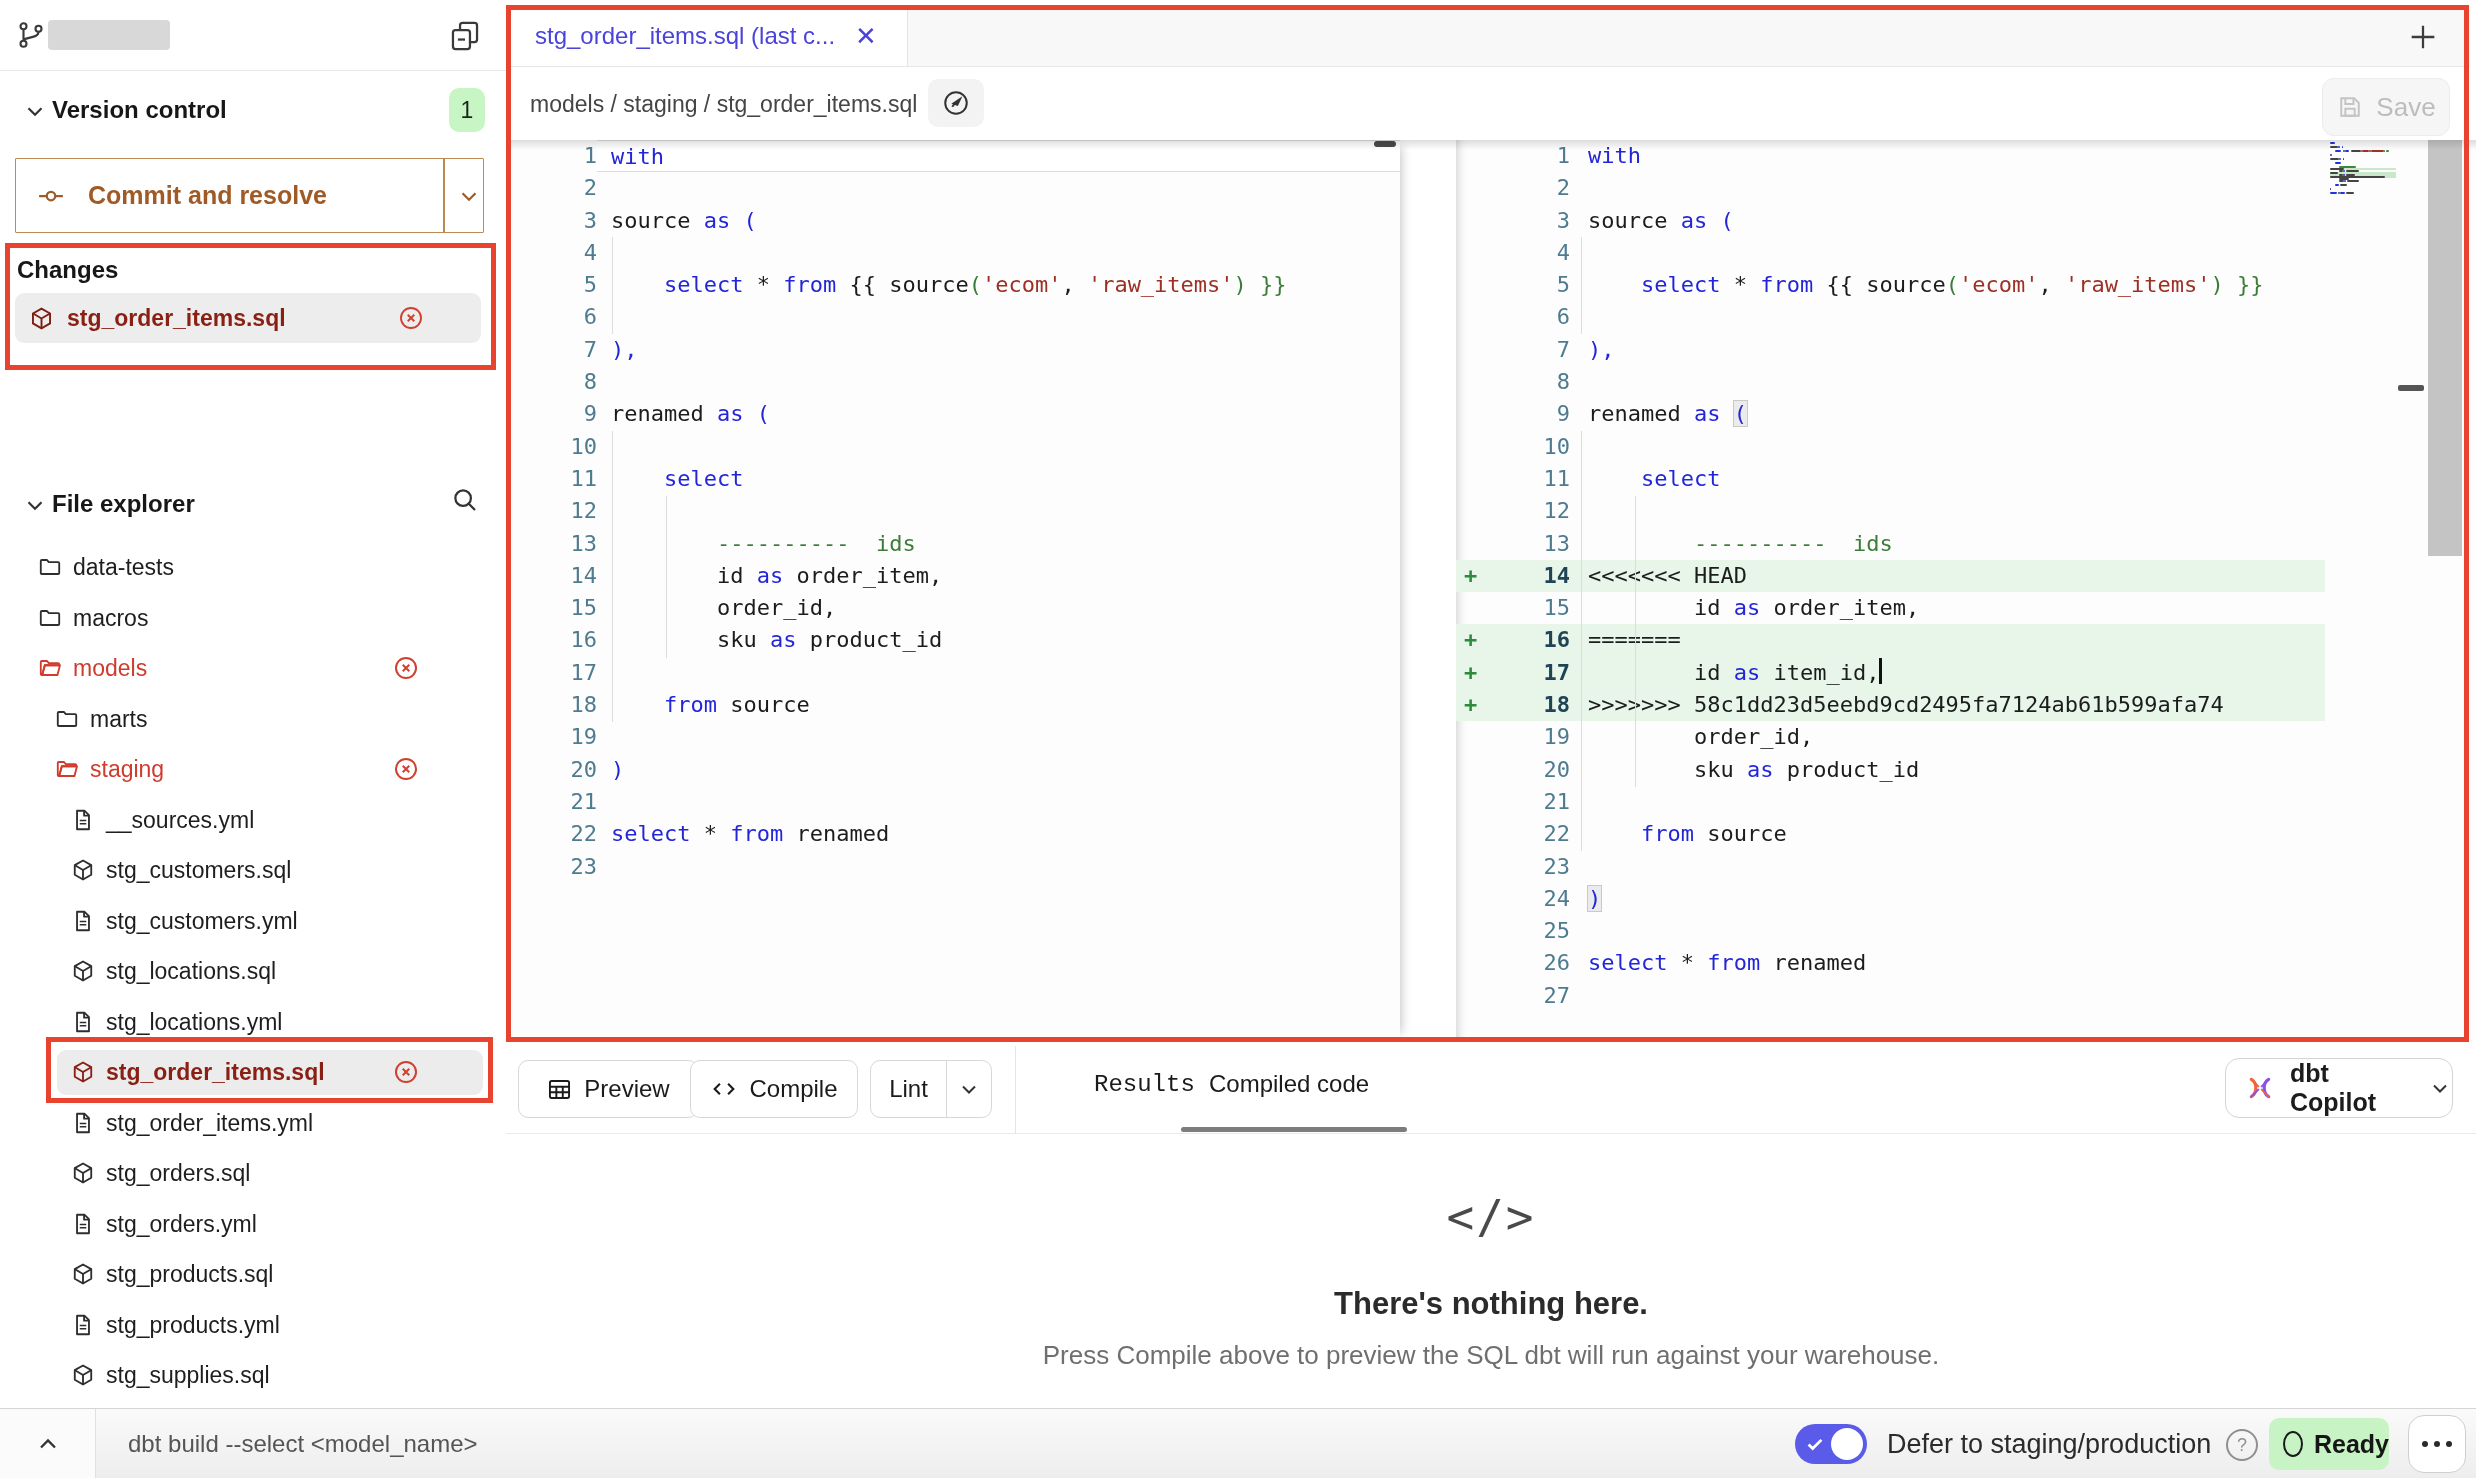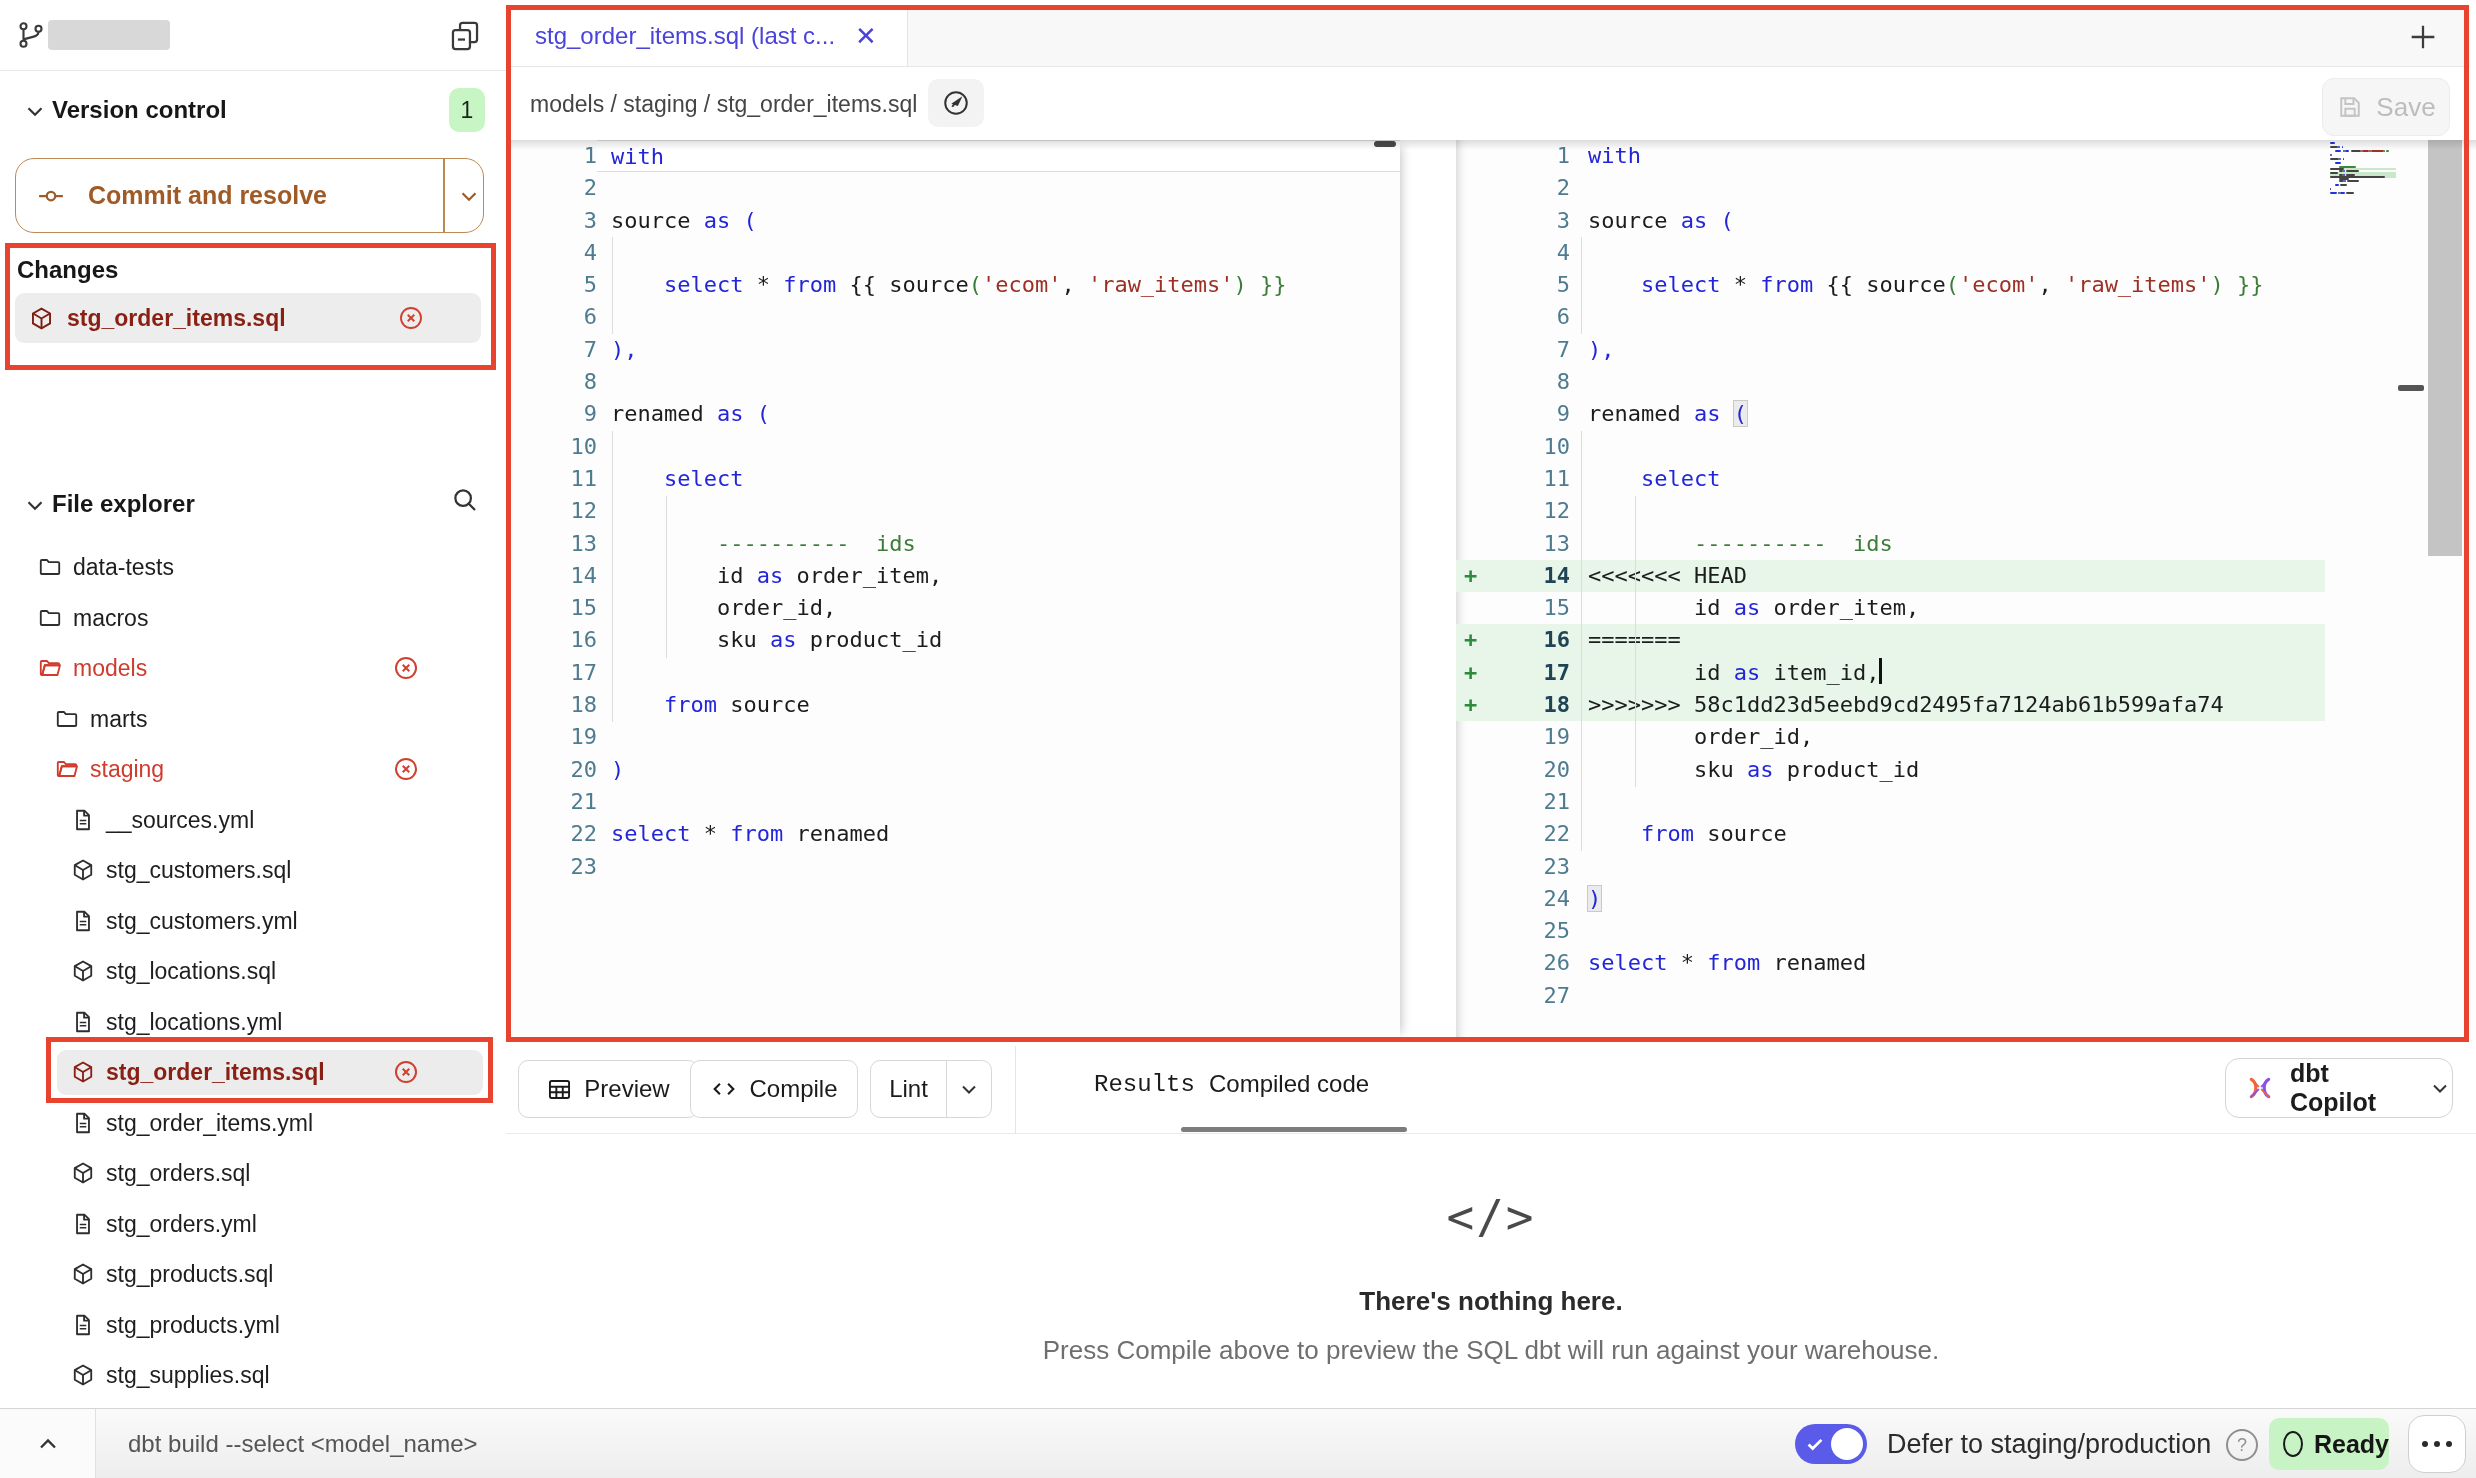--- a/index.html
+++ b/index.html
@@ -11,21 +11,21 @@
   
   #sidebar{position:absolute;left:0;top:0;width:506px;height:1408px;background:#fff;}
   .sb-divider{position:absolute;left:0;width:506px;height:1px;background:#e8e8e8;}
   #branch-pill{position:absolute;left:48px;top:20px;width:122px;height:30px;background:#d8d8d8;border-radius:4px;}
   .icon-btn{color:#3a3a3a;}
   .sec-chevron{position:absolute;left:22px;color:#333;}
   .sec-title{position:absolute;left:52px;font-size:24px;font-weight:700;color:#171717;}
   #vc-badge{position:absolute;left:449px;top:88px;width:36px;height:44px;background:#c8f5c4;border-radius:10px;
             display:flex;align-items:center;justify-content:center;font-size:23px;color:#17261a;}
   #commit-btn{position:absolute;left:15px;top:158px;width:467px;height:73px;border:1.6px solid #bd8a55;
-              border-radius:19px;background:#fff;display:flex;align-items:center;}
+              border-radius:1px;background:#fff;display:flex;align-items:center;}
   #commit-btn .clab{font-size:25px;font-weight:600;color:#a05a26;margin-left:22px;}
   #commit-btn .cicon{margin-left:20px;color:#a05a26;}
   #commit-split{position:absolute;left:427px;top:0;bottom:0;width:1.6px;background:#bd8a55;}
   #commit-chev{position:absolute;left:440px;top:24px;color:#a05a26;}
   #changes-label{position:absolute;left:17px;top:256px;font-size:24px;font-weight:700;color:#171717;}
   #change-item{position:absolute;left:15px;top:293px;width:466px;height:50px;background:#ededed;border-radius:9px;}
   #change-item .ci-icon{position:absolute;left:13px;top:12px;color:#7e1d10;}
   #change-item .ci-label{position:absolute;left:52px;top:50%;transform:translateY(-50%);
                          font-size:23px;font-weight:600;color:#8a1f14;}
   #change-item .ci-x{position:absolute;left:382px;top:11px;color:#d0402e;}
@@ -101,21 +101,21 @@
   #tab-compiled{left:703px;}
   #tab-underline{position:absolute;left:675px;top:87px;width:226px;height:5px;background:#7d7d7d;border-radius:3px;}
   #panel-hdiv{position:absolute;left:0;top:93px;width:1970px;height:1px;background:#e9e9e9;}
   #copilot-btn{position:absolute;left:1719px;top:18px;width:228px;height:60px;border:1.6px solid #d4d4d4;border-radius:14px;
         background:#fff;display:flex;align-items:center;box-sizing:border-box;}
   #copilot-btn .cp-label{font-size:25px;font-weight:600;color:#1c1c1c;margin-left:14px;}
   #copilot-btn .cp-chev{margin-left:16px;color:#333;}
   #copilot-btn .cp-icon{margin-left:18px;}
   #empty{position:absolute;left:0;top:94px;width:1970px;text-align:center;}
   #empty .e-icon{margin-top:56px;font-family:"DejaVu Sans Mono",monospace;font-size:46px;color:#4a4a4a;letter-spacing:2px;}
-  #empty .e-title{margin-top:42px;font-size:26px;font-weight:600;color:#2b2b2b;}
+  #empty .e-title{margin-top:42px;font-size:31px;font-weight:600;color:#2b2b2b;}
   #empty .e-sub{margin-top:18px;font-size:26px;color:#6f6f6f;}
   
   #cmdbar{position:absolute;left:0;top:1408px;width:2476px;height:70px;border-top:1px solid #d5d5d5;
           background:linear-gradient(#fafafa,#ededed);}
   #cmd-left{position:absolute;left:0;top:0;width:95px;height:70px;border-right:1px solid #e0e0e0;background:#fbfbfb;
             display:flex;align-items:center;justify-content:center;color:#333;}
   #cmd-text{position:absolute;left:128px;top:50%;transform:translateY(-50%);font-size:24px;color:#555;}
   #defer-toggle{position:absolute;left:1795px;top:15px;width:72px;height:40px;background:#5a5be8;border-radius:20px;}
   #defer-toggle .knob{position:absolute;right:4px;top:4px;width:32px;height:32px;background:#fff;border-radius:50%;}
   #defer-toggle .chk{position:absolute;left:9px;top:9px;color:#fff;}

